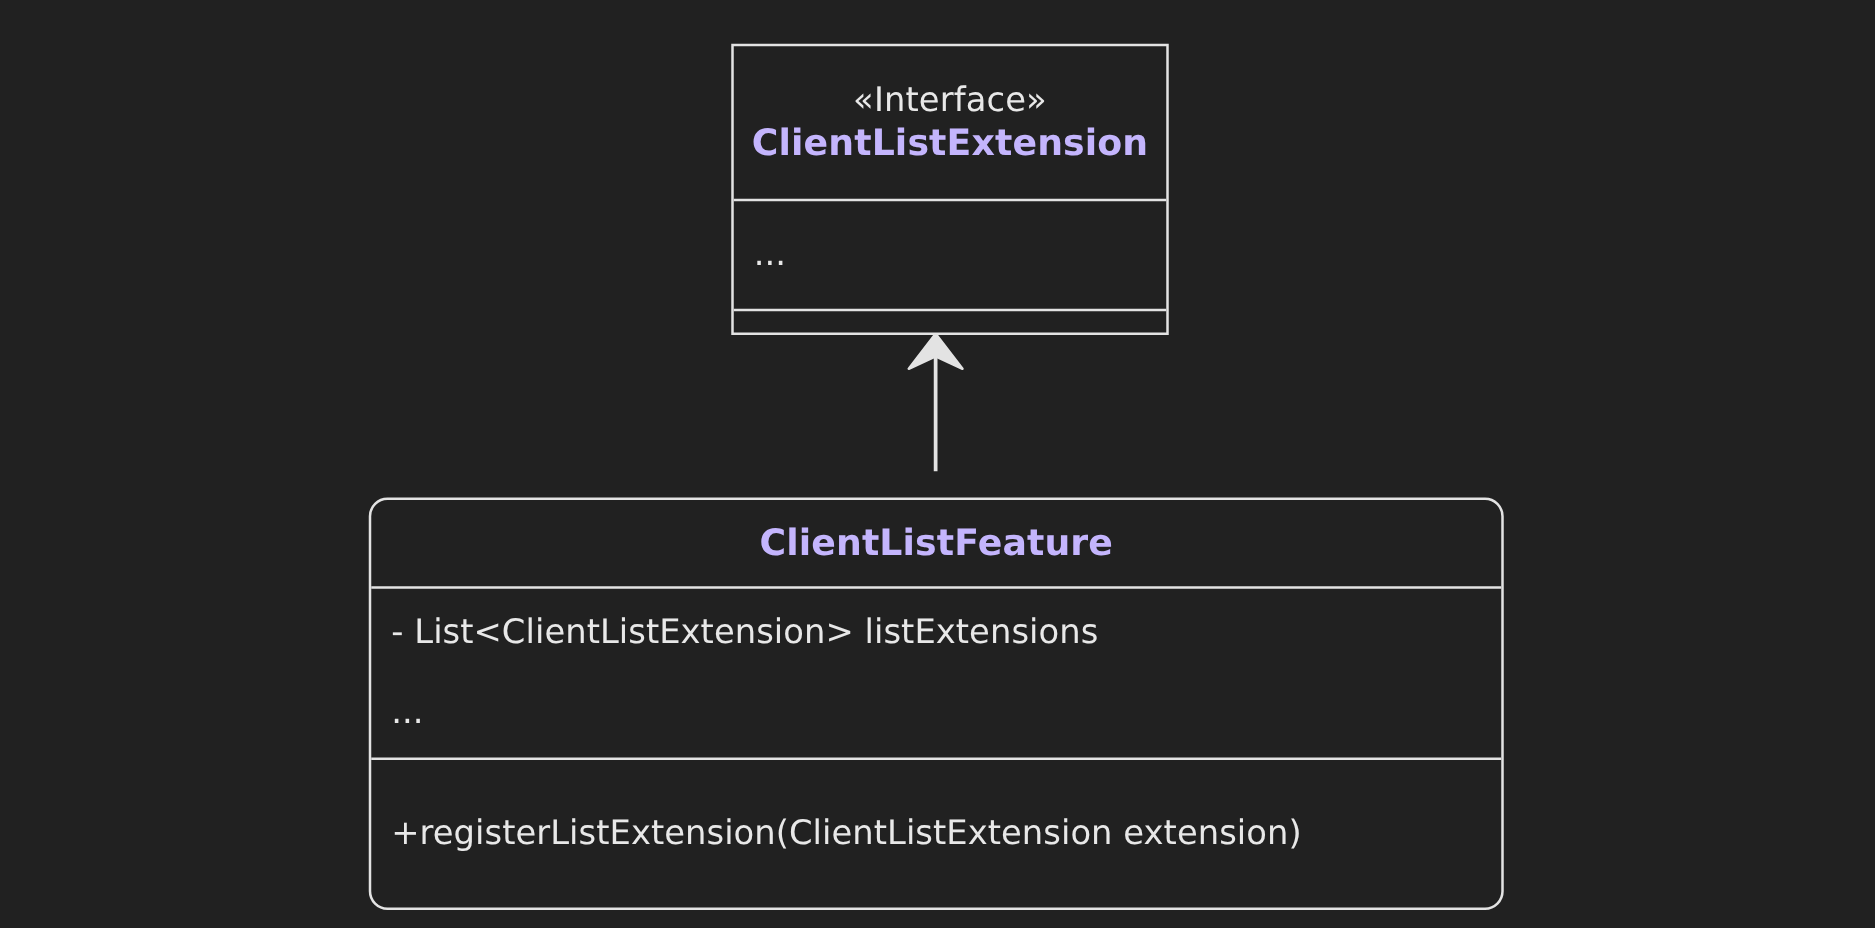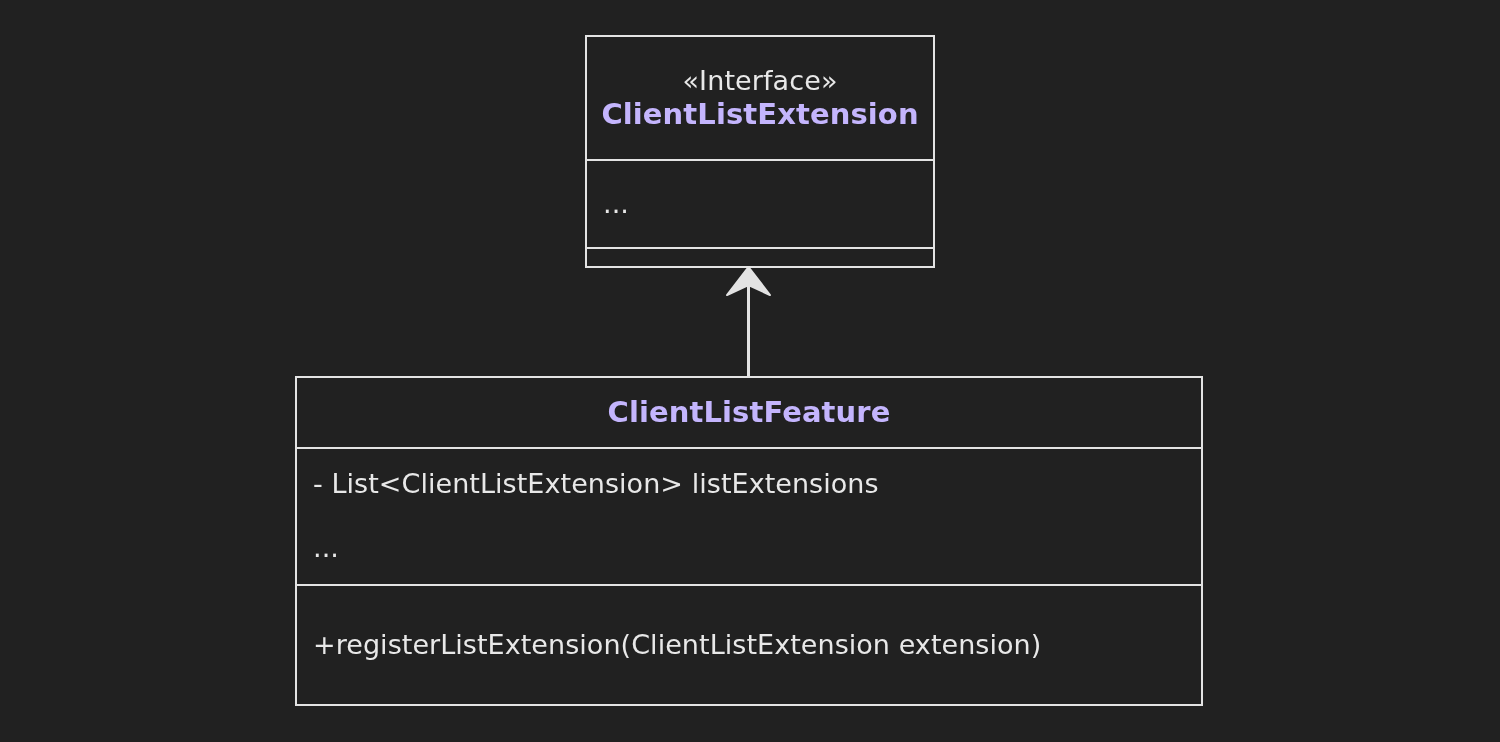--- a/index.html
+++ b/index.html
@@ -92,23 +92,24 @@
   #interface-box .attr-compartment {
     height: 88px;
   }
   #interface-box .op-compartment {
     height: 19px;
   }
 
   
   #feature-box {
     left: 295px;
-    top: 376px;
+    top: 398px;
     width: 908px;
     height: 330px;
+    border-radius: 15px;
   }
   #feature-box .name-compartment {
     height: 69px;
   }
   #feature-box .attr-compartment {
     height: 138px;
     gap: 20px;
   }
   #feature-box .op-compartment {
     height: 121px;

